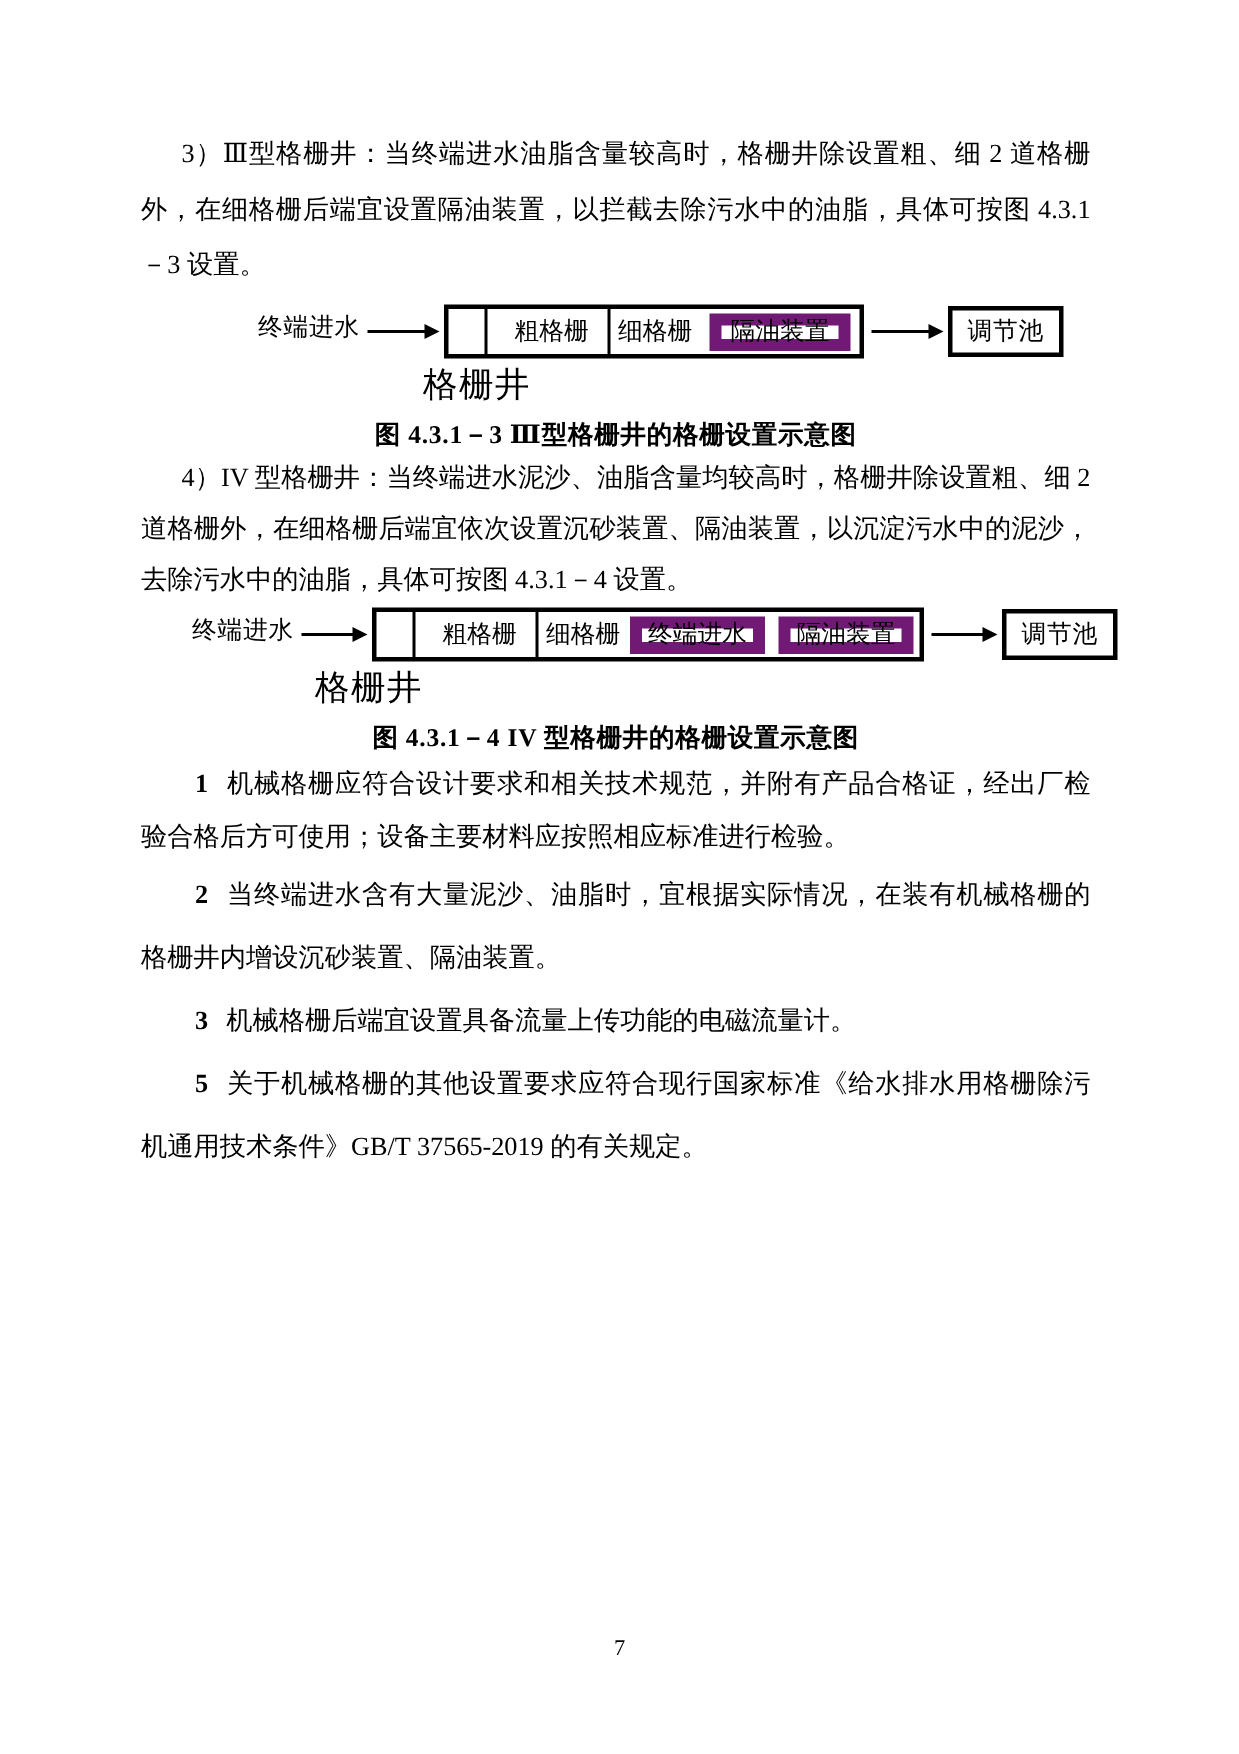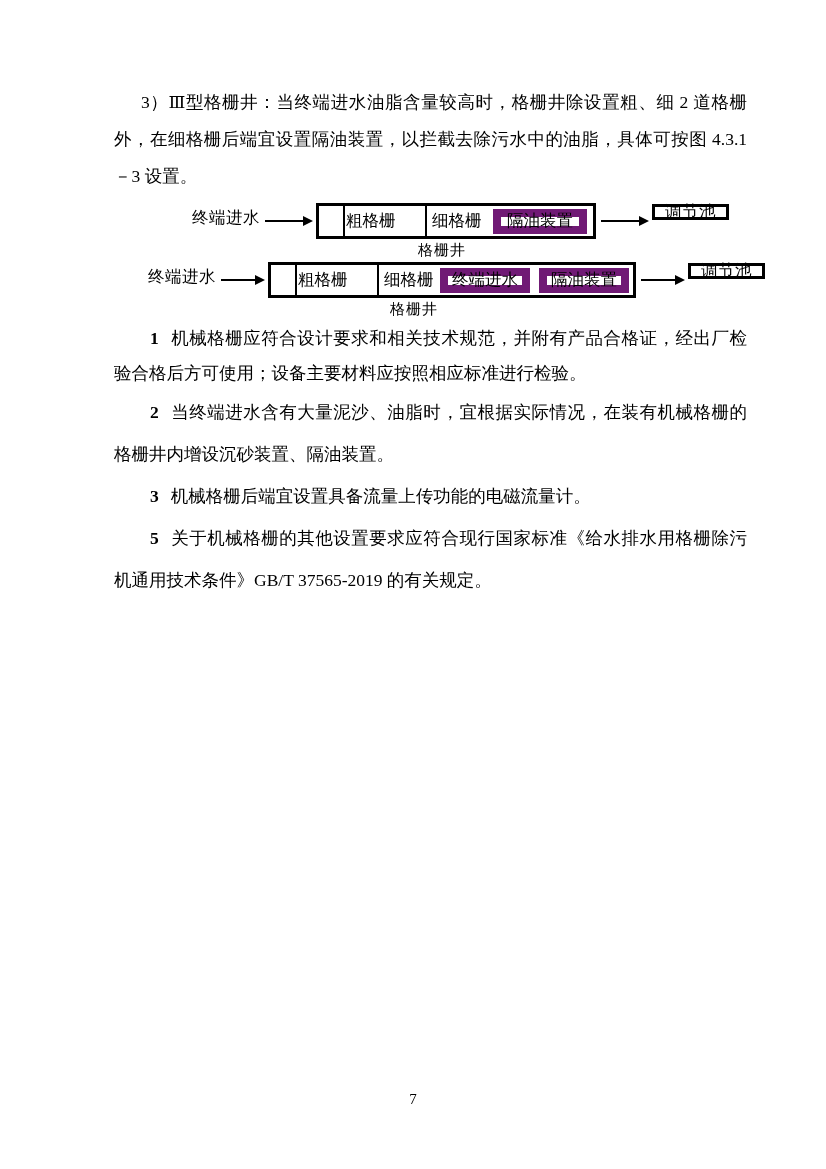--- a/index.html
+++ b/index.html
@@ -4,21 +4,21 @@
 <style>
   * { box-sizing: border-box; margin: 0; padding: 0; }
   html, body { background: #ffffff; }
   body {
     width: 826px; height: 1169px;
     font-family: "Liberation Serif", "DejaVu Serif", serif;
     color: #000;
     overflow: hidden;
   }
   .page { position: relative; width: 826px; height: 1169px; background: #fff; }
-  .content { position: absolute; left: 114px; top: 84px; width: 633px; }
+  .content { position: absolute; left: 94px; top: 84px; width: 633px; }
 
   
   .para {
     font-size: 17.5px; line-height: 37px;
     text-align: justify; text-justify: inter-ideograph;
   }
   .indent-num { text-indent: 27px; }
   .para4 { line-height: 34px; margin-top: 0; }
 
   
@@ -38,37 +38,37 @@
     content: ""; position: absolute; right: -2px; top: -4.5px;
     width: 0; height: 0;
     border-left: 10px solid #000;
     border-top: 5.5px solid transparent;
     border-bottom: 5.5px solid transparent;
   }
   .well-col { display: flex; flex-direction: column; flex: none; }
   .well-box { display: flex; align-items: stretch; border: 3px solid #000; height: 36px; background: #fff; }
   .cell-empty { width: 26px; border-right: 2px solid #000; }
   .cell { display: flex; align-items: center; }
-  .cell-coarse { width: 82px; border-right: 2px solid #000; padding-left: 1px; }
+  .cell-coarse { width: 82px; border-right: 2px solid #000; padding-left: 18px; }
   .cell-fine { width: 62px; padding-left: 5px; }
   .fig2 .cell-fine { width: 57px; }
   .device-box {
     display: flex; align-items: center; align-self: center;
     border: 8px solid #701a75; height: 25px; padding: 0 6px; margin-left: 4px;
   }
   .fig1 .device-box { margin-right: 6px; }
   .fig2 .device-box { padding: 0 4px; }
   .fig2 .device-box + .device-box { margin-left: 9px; }
   .fig2 .device-box:last-of-type { margin-right: 4px; }
-  .well-label { font-size: 15px; text-align: center; margin-top: 2px; letter-spacing: 1px; }
+  .well-label { font-size: 23px; text-align: left; margin-top: 2px; letter-spacing: 1px; }
   .fig1 .well-label { position: relative; left: -14px; }
   .fig2 .well-label { position: relative; left: -38px; }
   .end-box {
     display: flex; align-items: center; flex: none;
-    border: 3px solid #000; height: 16px; padding: 0 10px; margin-top: 1px;
+    border: 3px solid #000; height: 34px; padding: 0 10px; margin-top: 1px;
     letter-spacing: 0.5px;
   }
   .fig-caption {
     text-align: center; font-weight: bold;
     font-size: 17px; letter-spacing: 0.5px;
     margin-top: 7px; line-height: 22px;
   }
 
   
   .sec-head { margin-top: 8px; font-size: 17.5px; line-height: 24px; text-align: justify; }
@@ -103,40 +103,43 @@
             <span class="cell-empty"></span>
             <span class="cell cell-coarse">粗格栅</span>
             <span class="cell cell-fine">细格栅</span>
             <span class="device-box">隔油装置</span>
           </div>
           <div class="well-label">格栅井</div>
         </div>
         <span class="arrow"></span>
         <span class="end-box">调节池</span>
       </div>
+      <figcaption class="fig-caption">图 4.3.1－3 Ⅲ型格栅井的格栅设置示意图</figcaption>
     </figure>
 
+    <p class="para indent-num para4">4）IV 型格栅井：当终端进水泥沙、油脂含量均较高时，格栅井除设置粗、细 2 道格栅外，在细格栅后端宜依次设置沉砂装置、隔油装置，以沉淀污水中的泥沙，去除污水中的油脂，具体可按图 4.3.1－4 设置。</p>
 
     <figure class="figure fig2">
       <div class="fig-row">
         <span class="flow-label">终端进水</span>
         <span class="arrow"></span>
         <div class="well-col">
           <div class="well-box">
             <span class="cell-empty"></span>
             <span class="cell cell-coarse">粗格栅</span>
             <span class="cell cell-fine">细格栅</span>
             <span class="device-box">终端进水</span>
             <span class="device-box">隔油装置</span>
           </div>
           <div class="well-label">格栅井</div>
         </div>
         <span class="arrow"></span>
         <span class="end-box">调节池</span>
       </div>
+      <figcaption class="fig-caption">图 4.3.1－4 IV 型格栅井的格栅设置示意图</figcaption>
     </figure>
 
 
     <p class="item item-tight">
       <b class="num">1</b><span>机械格栅应符合设计要求和相关技术规范，并附有产品合格证，经出厂检验合格后方可使用；设备主要材料应按照相应标准进行检验。</span>
     </p>
     <p class="item item-sparse">
       <b class="num">2</b><span>当终端进水含有大量泥沙、油脂时，宜根据实际情况，在装有机械格栅的格栅井内增设沉砂装置、隔油装置。</span>
     </p>
     <p class="item item-sparse">

